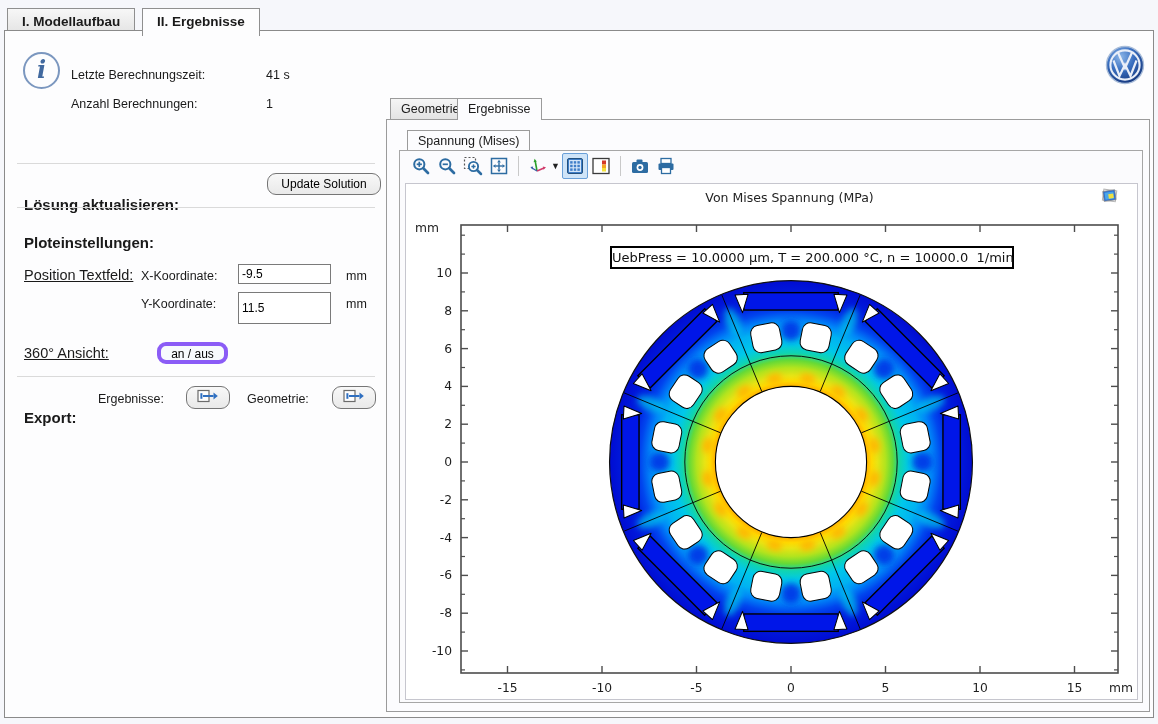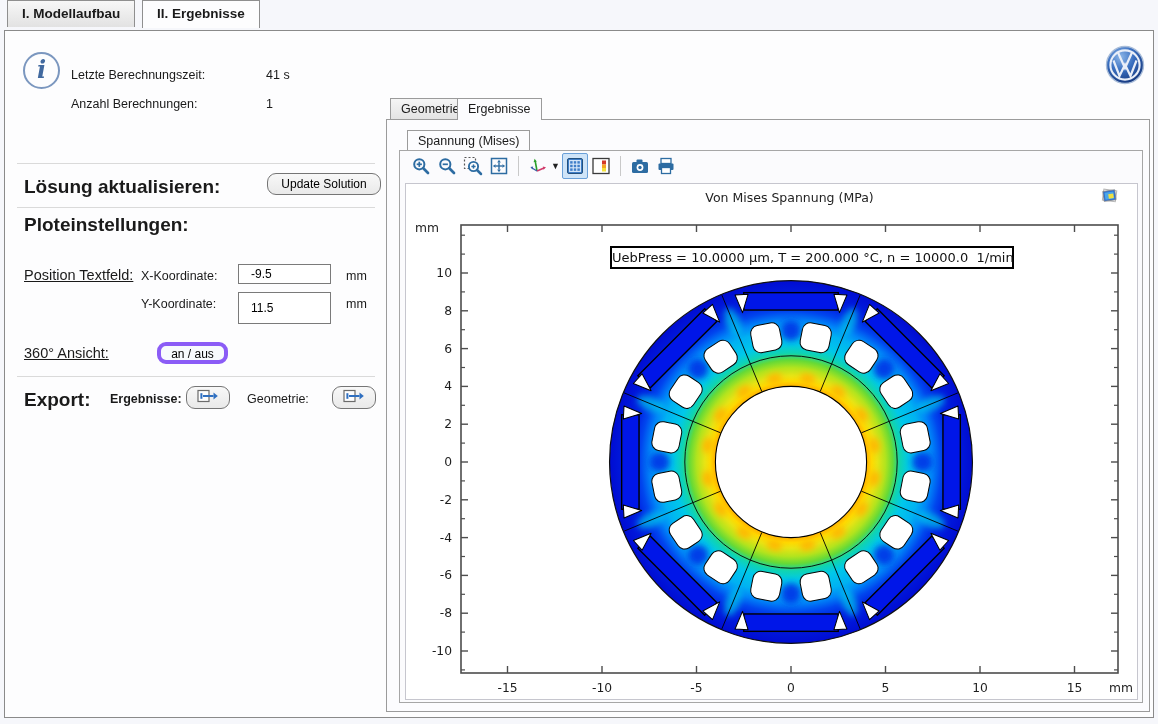--- a/index.html
+++ b/index.html
@@ -2,42 +2,42 @@
 <html><head>
 <meta charset="utf-8">
 <style>
   html,body{margin:0;padding:0;}
   body{width:1158px;height:724px;overflow:hidden;background:#f6f7fb;
        font-family:"Liberation Sans",sans-serif;color:#1a1a1a;}
   .abs{position:absolute;}
   #app{position:relative;width:1158px;height:724px;}
 
   
-  .tab-top{position:absolute;top:0;height:26px;line-height:26px;padding:0 14px;
+  .tab-top{position:absolute;top:8px;height:26px;line-height:26px;padding:0 14px;
     font-size:13.5px;font-weight:bold;border:1px solid #8f8f8f;border-bottom:none;
     background:linear-gradient(#f7f7f7,#e2e2e2);z-index:1;cursor:default;}
   .tab-top.active{background:#fdfdfe;height:27px;z-index:3;}
 
   
   #main{position:absolute;left:4px;top:30px;width:1148px;height:686px;
     border:1px solid #8a8a8a;background:#fdfdfe;z-index:2;}
 
   .hdiv{position:absolute;left:12px;width:358px;height:1px;background:#dadada;}
 
   .lbl{position:absolute;font-size:12.5px;white-space:nowrap;}
-  .lbl-big{position:absolute;font-size:19px;font-weight:bold;white-space:nowrap;}
+  .lbl-big{position:absolute;font-size:15px;font-weight:bold;white-space:nowrap;margin-top:20px;}
   .lbl-und{position:absolute;font-size:14.5px;text-decoration:underline;white-space:nowrap;}
 
   .win-btn{position:absolute;border:1px solid #757575;border-radius:9px;
     background:linear-gradient(#f8f8f8,#e9e9e9);font-size:12px;
     font-family:"Liberation Sans",sans-serif;text-align:center;cursor:pointer;}
   .win-btn.blue-border{border:4px solid #8b5cf6;background:#f7fafd;}
 
   .txt-input{position:absolute;border:1px solid #7a7a7a;background:#fff;
-    font-size:12px;font-family:"Liberation Sans",sans-serif;padding:0 12px;box-sizing:border-box;}
+    font-size:12px;font-family:"Liberation Sans",sans-serif;padding:0 3px;box-sizing:border-box;}
 
   #info-icon{position:absolute;left:18px;top:21px;width:33px;height:33px;border:2.5px solid #7b97bf;
     border-radius:50%;background:#fdfdfe;text-align:center;}
   #info-icon span{font-family:"DejaVu Serif",serif;font-style:italic;font-weight:bold;
     font-size:24px;color:#41699f;line-height:31px;}
 
   
   .tab-sm{position:absolute;height:20px;line-height:20px;padding:0 10px;font-size:12.5px;
     border:1px solid #9b9b9b;border-bottom:none;background:linear-gradient(#f5f5f5,#e3e3e3);z-index:4;cursor:default;}
   .tab-sm.active{background:#fcfcfe;height:21px;z-index:6;}
@@ -101,21 +101,21 @@
     <div class="lbl" style="left:136px;top:266px;">Y-Koordinate:</div>
     <input class="txt-input" style="left: 233px; top: 261px; width: 93px; height: 32px;" value="11.5">
     <div class="lbl" style="left:341px;top:266px;">mm</div>
 
     <div class="lbl-und" style="left:19px;top:314px;">360° Ansicht:</div>
     <button class="win-btn blue-border" style="left:152px;top:311px;width:71px;height:22px;">an / aus</button>
 
     <div class="hdiv" style="top:345px;"></div>
 
     <div class="lbl-big" style="left:19px;top:358px;">Export:</div>
-    <div class="lbl" style="left:105px;top:361px;font-weight:bold;">Ergebnisse:</div>
+    <div class="lbl" style="left:93px;top:361px;">Ergebnisse:</div>
     <button class="win-btn" style="left:181px;top:355px;width:44px;height:23px;">
       <svg width="22" height="14" viewBox="0 0 22 14">
         <rect x="1" y="1.5" width="11" height="11" fill="#fdfdfd" stroke="#6b6b6b" stroke-width="1.2"></rect>
         <rect x="3.4" y="4.2" width="2" height="5.6" fill="#2f6fc0"></rect>
         <line x1="6" y1="7" x2="16.5" y2="7" stroke="#2f6fc0" stroke-width="2"></line>
         <polygon points="16.5,3.6 20.8,7 16.5,10.4" fill="#2f6fc0"></polygon>
       </svg>
     </button>
     <div class="lbl" style="left:242px;top:361px;">Geometrie:</div>
     <button class="win-btn" style="left:327px;top:355px;width:44px;height:23px;">

